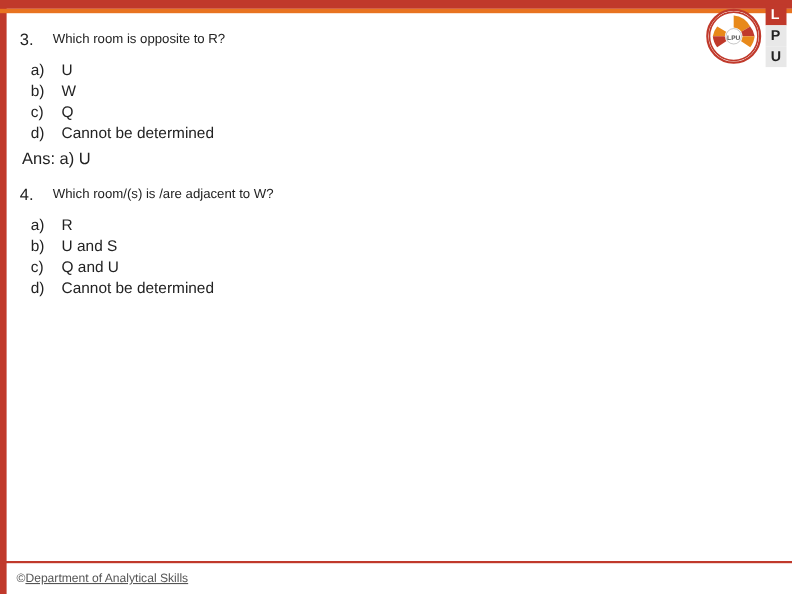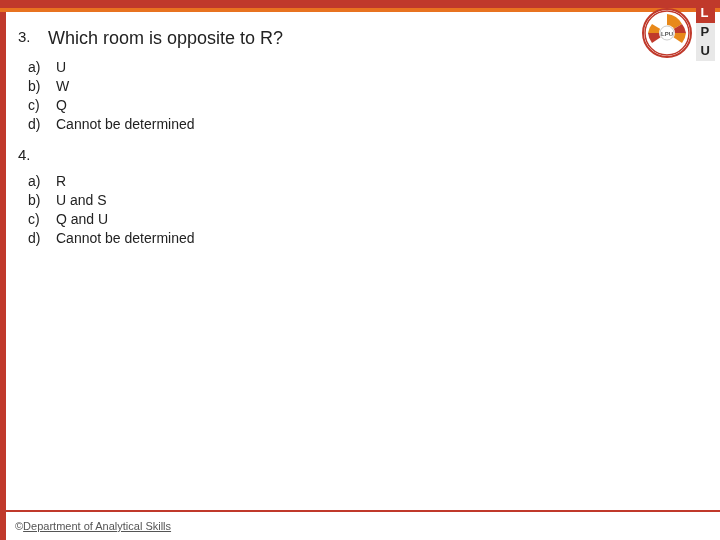--- a/index.html
+++ b/index.html
@@ -125,21 +125,21 @@
     }
 
     .q-number {
       min-width: 30px;
       font-size: 15px;
       color: #222;
       font-family: Arial, sans-serif;
     }
 
     .q-text {
-      font-size: 18px;
+      font-size: 12px;
       color: #222;
       font-family: Arial, sans-serif;
     }
 
     .options {
       margin-left: 10px;
       margin-bottom: 8px;
     }
 
     .option-line {
@@ -248,25 +248,27 @@
       </div>
       <div class="option-line">
         <span class="opt-label">c)</span>
         <span class="opt-text">Q</span>
       </div>
       <div class="option-line">
         <span class="opt-label">d)</span>
         <span class="opt-text">Cannot be determined</span>
       </div>
     </div>
+    <div class="ans-line">Ans: a) U</div>
   </div>
 
   <div class="question-block">
     <div class="question-line">
       <span class="q-number">4.</span>
+      <span class="q-text">Which room/(s) is /are adjacent to W?</span>
     </div>
     <div class="options">
       <div class="option-line">
         <span class="opt-label">a)</span>
         <span class="opt-text">R</span>
       </div>
       <div class="option-line">
         <span class="opt-label">b)</span>
         <span class="opt-text">U and S</span>
       </div>

